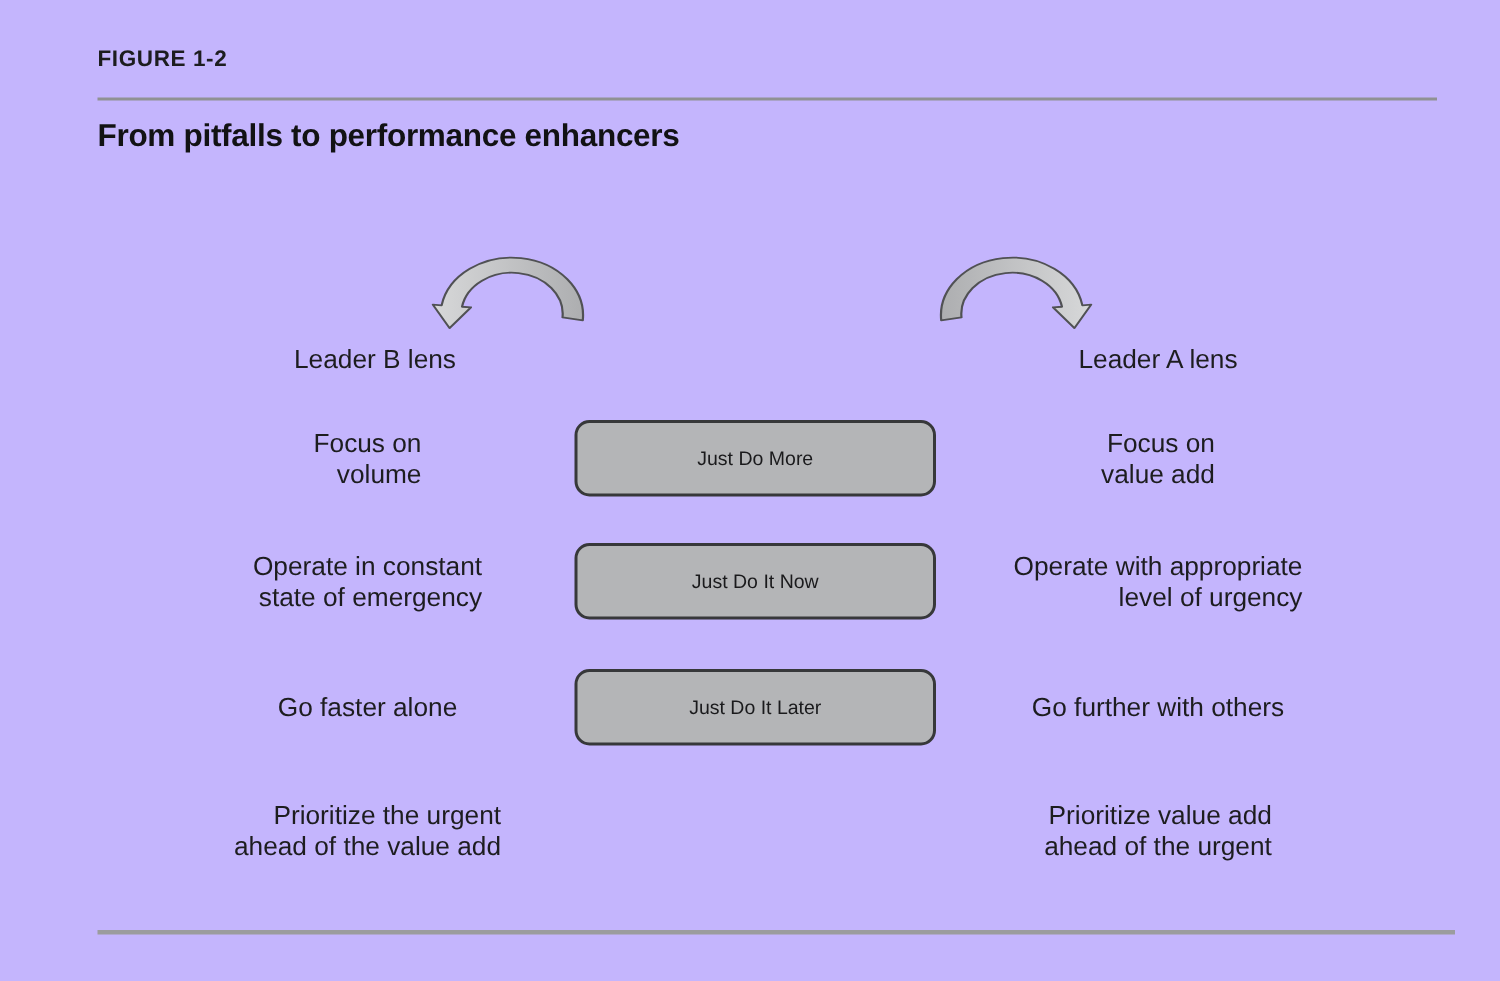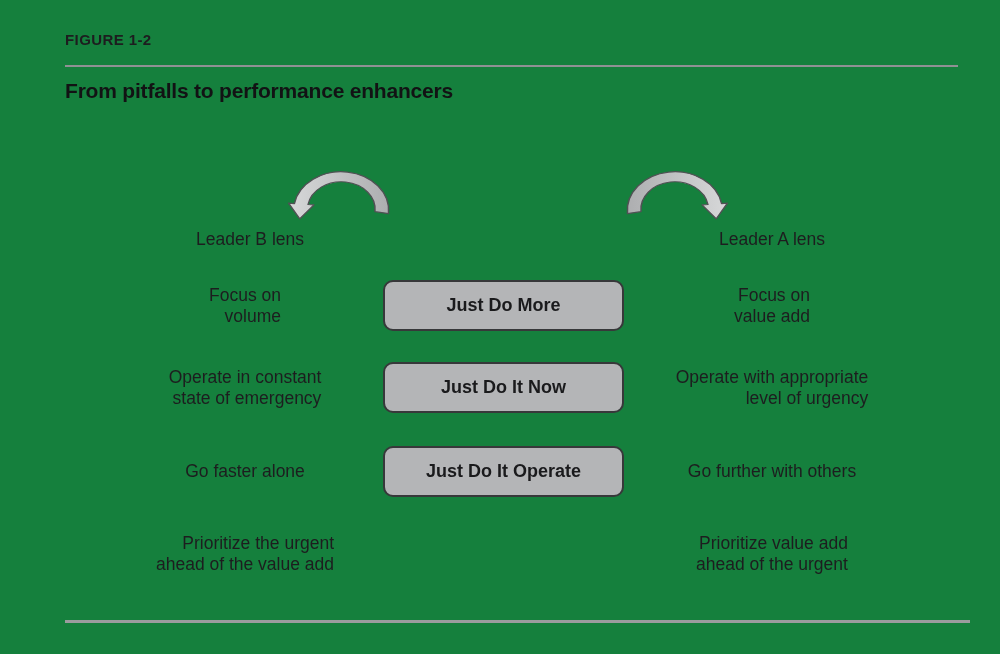--- a/index.html
+++ b/index.html
@@ -5,21 +5,21 @@
   html, body { margin: 0; padding: 0; }
   body {
     width: 1000px; height: 654px;
     background: #ffffff;
     font-family: "Liberation Sans", "DejaVu Sans", sans-serif;
     color: var(--text, #1d1d1f);
   }
   .page {
     position: relative;
     width: 1000px; height: 654px;
-    background: #15803d;
+    background: #c4b5fd;
     overflow: hidden;
   }
   .figure-label {
     position: absolute; left: 65px; top: 31px;
     font-size: 15px; font-weight: 700; letter-spacing: 0.4px;
     color: var(--text, #1d1d1f);
   }
   .rule {
     position: absolute; left: 65px;
     background: var(--rule, #909194);
@@ -67,21 +67,21 @@
     color: var(--text, #1d1d1f);
   }
   .pitfall  { left: 65px;  width: 360px; }
   .enhancer { left: 622px; width: 300px; }
   .behavior-box {
     left: 383px; width: 241px;
     box-sizing: border-box;
     background: var(--box-fill, #b4b5b7);
     border: 2.5px solid var(--box-border, #37383a);
     border-radius: 10px;
-    font-size: 18px; font-weight: 700;
+    font-size: 13px; font-weight: 400;
     color: #1a1a1c;
   }
 </style>
 </head>
 <body>
 
 <div class="page">
 
   <div class="figure-label">FIGURE 1-2</div>
   <div class="rule rule-top"></div>
@@ -115,21 +115,21 @@
   <div class="row" style="top:362px">
     <div class="cell pitfall">Operate in constant
 state of emergency</div>
     <div class="cell enhancer">Operate with appropriate
 level of urgency</div>
     <div class="cell behavior-box">Just Do It Now</div>
   </div>
 
   <div class="row" style="top:446px">
     <div class="cell pitfall">Go faster alone</div>
-    <div class="cell behavior-box">Just Do It Operate</div>
+    <div class="cell behavior-box">Just Do It Later</div>
     <div class="cell enhancer">Go further with others</div>
   </div>
 
   <div class="row" style="top:528px">
     <div class="cell pitfall">Prioritize the urgent
 ahead of the value add</div>
     <div class="cell enhancer">Prioritize value add
 ahead of the urgent</div>
   </div>
 

